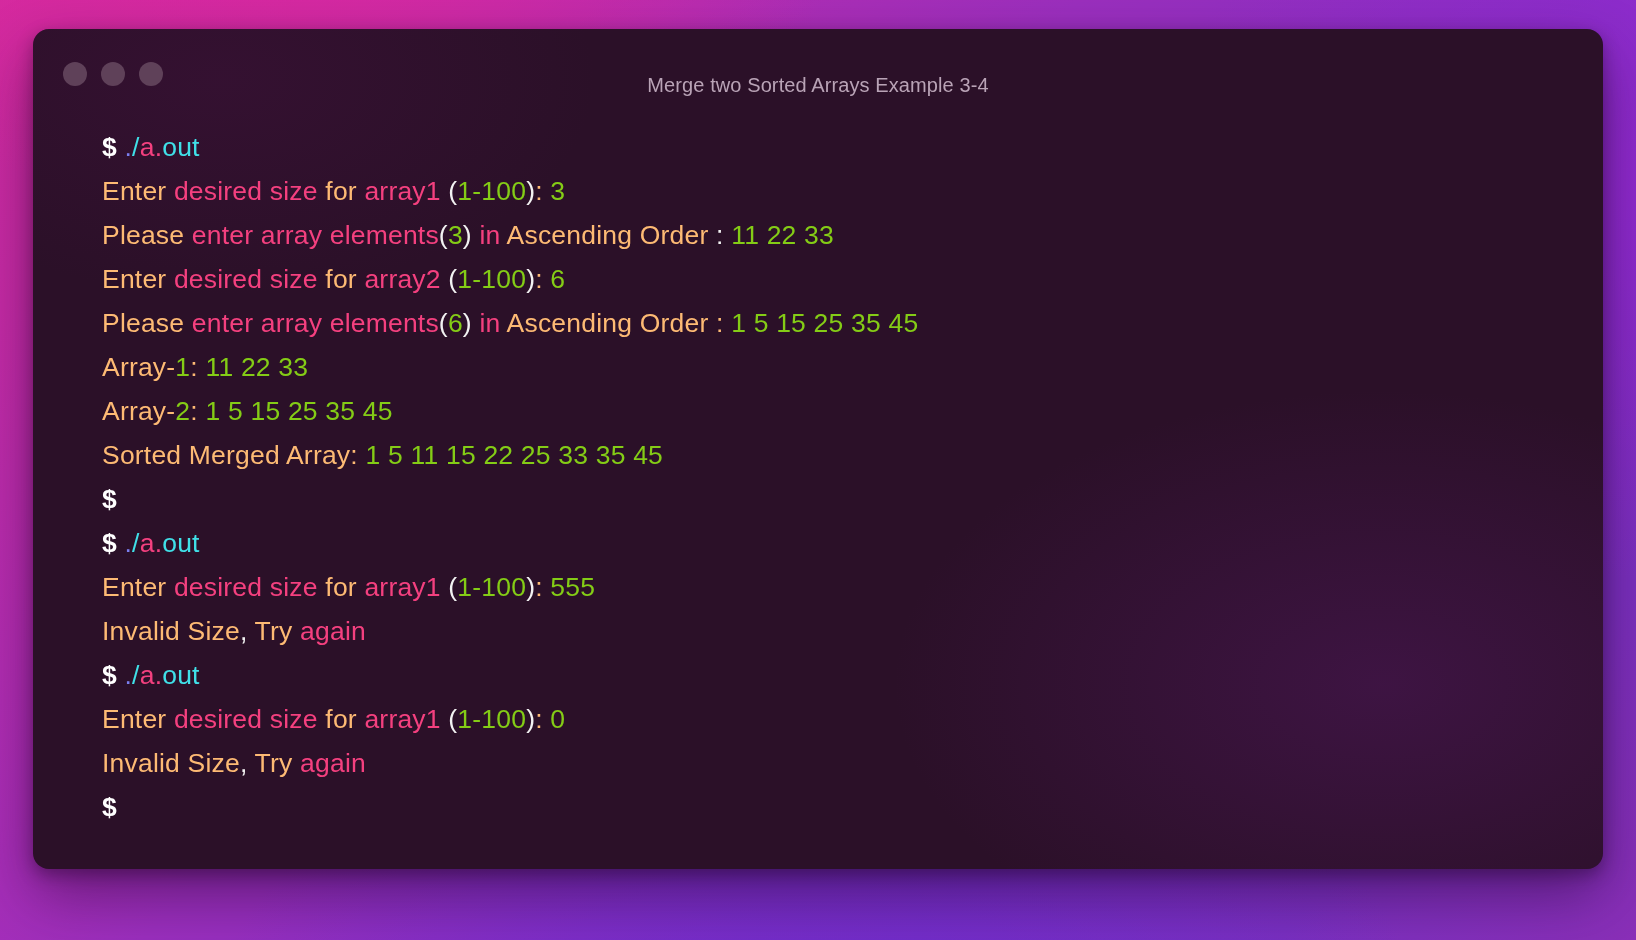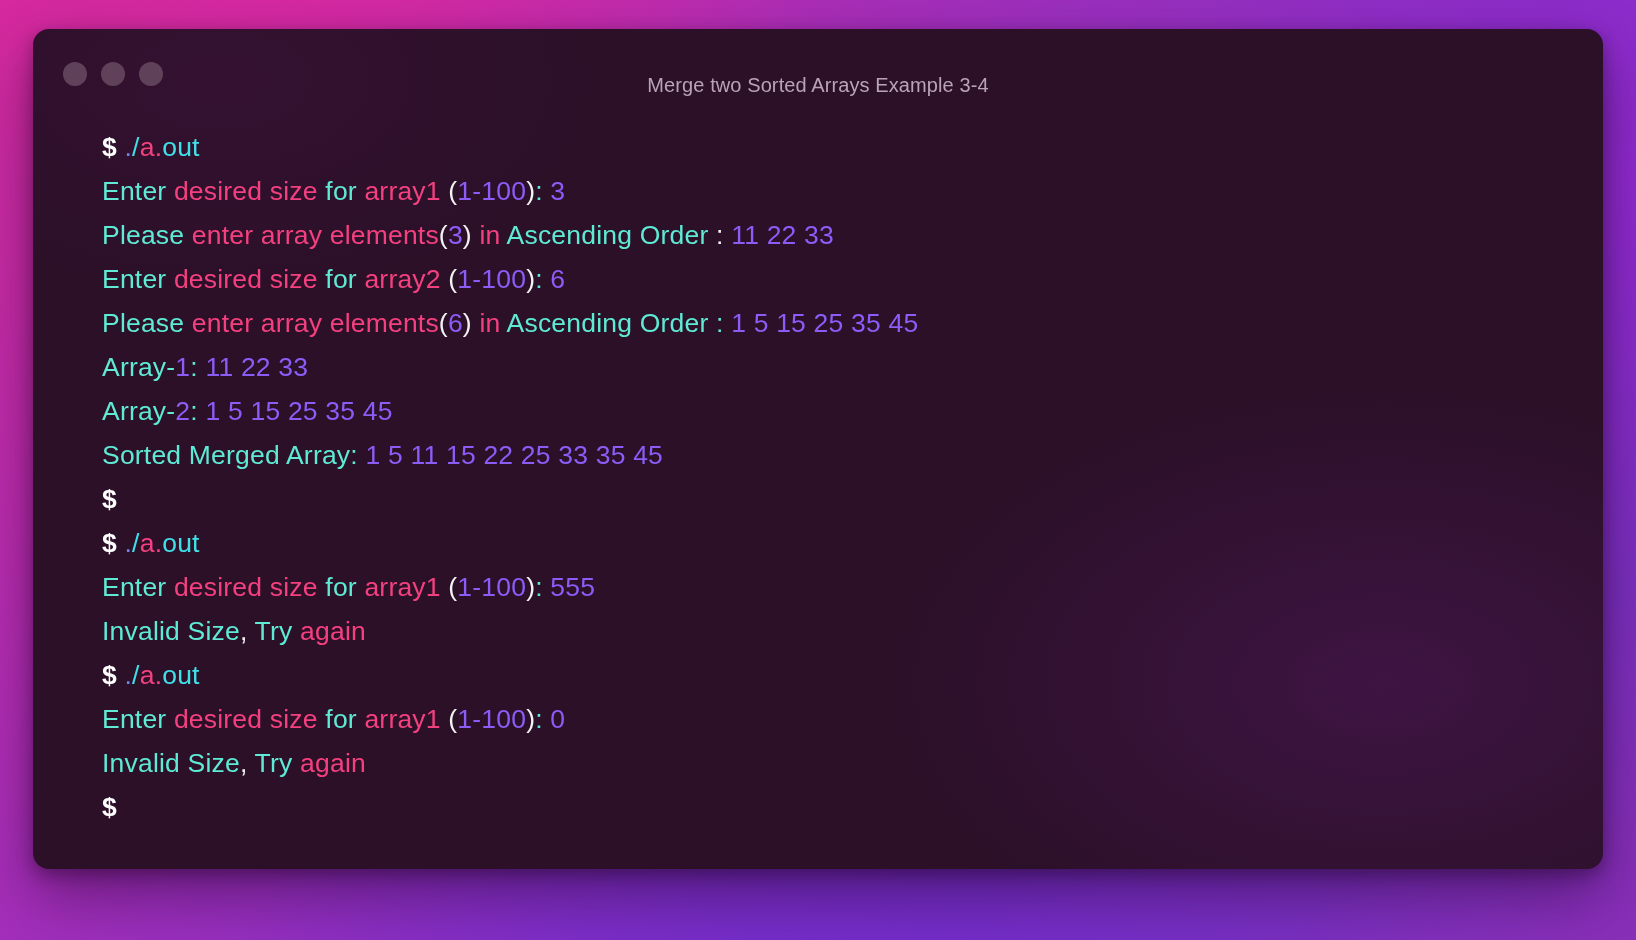--- a/index.html
+++ b/index.html
@@ -92,22 +92,22 @@
     line-height: 44px;
     letter-spacing: 0.2px;
     white-space: pre;
   }
   .line { height: 44px; }
 
   .c-white   { color: #f2f2f2; }
   .c-prompt  { color: #ffffff; font-weight: 700; }
   .c-pink    { color: #f4407f; }
   .c-cyan    { color: #40e0e8; }
-  .c-blue    { color: #5eead4; }
-  .c-green   { color: #8b5cf6; }
+  .c-blue    { color: #fdba74; }
+  .c-green   { color: #84cc16; }
   .c-dot     { color: #7a7ff0; }
 </style>
 </head>
 <body>
 
 <div class="bg-wash"></div>
 
 <div class="window">
   <div class="window-inner-glow"></div>
 

